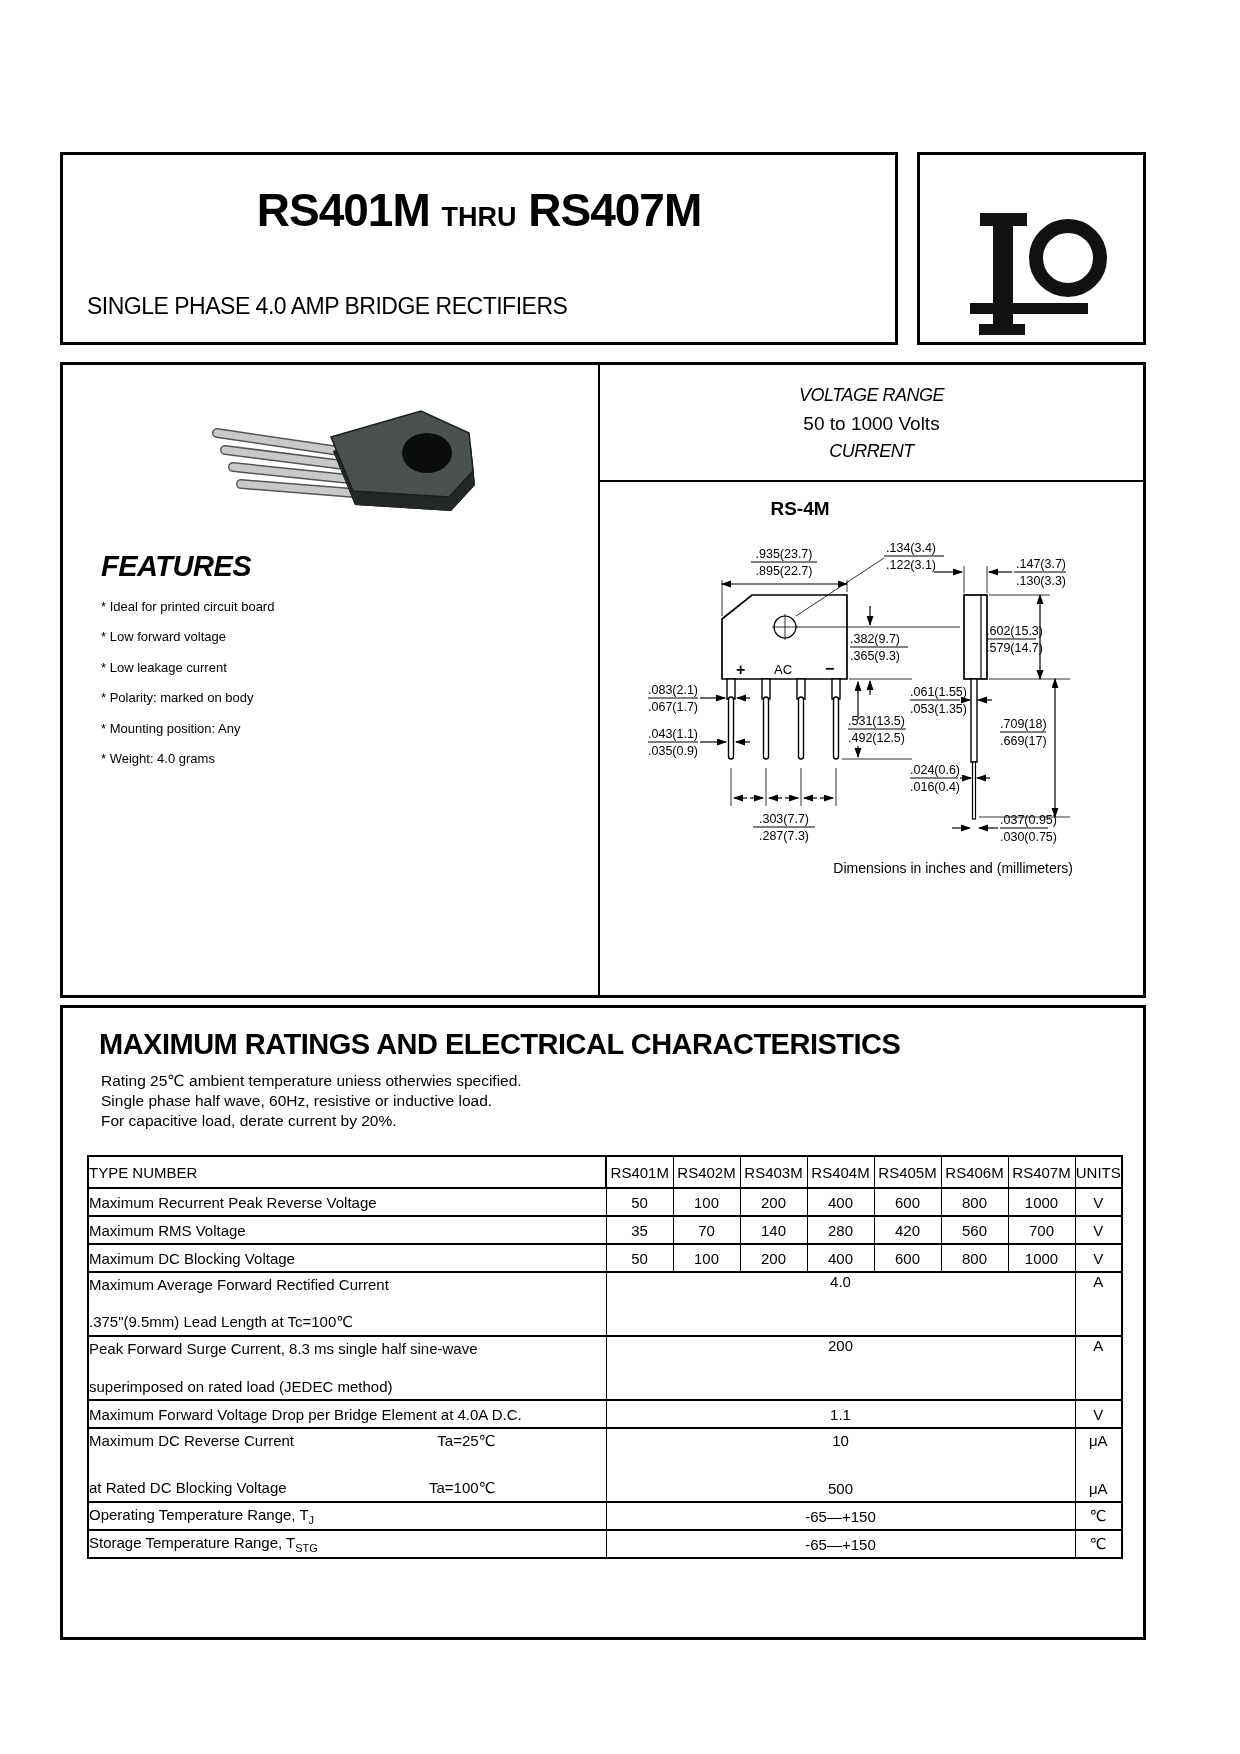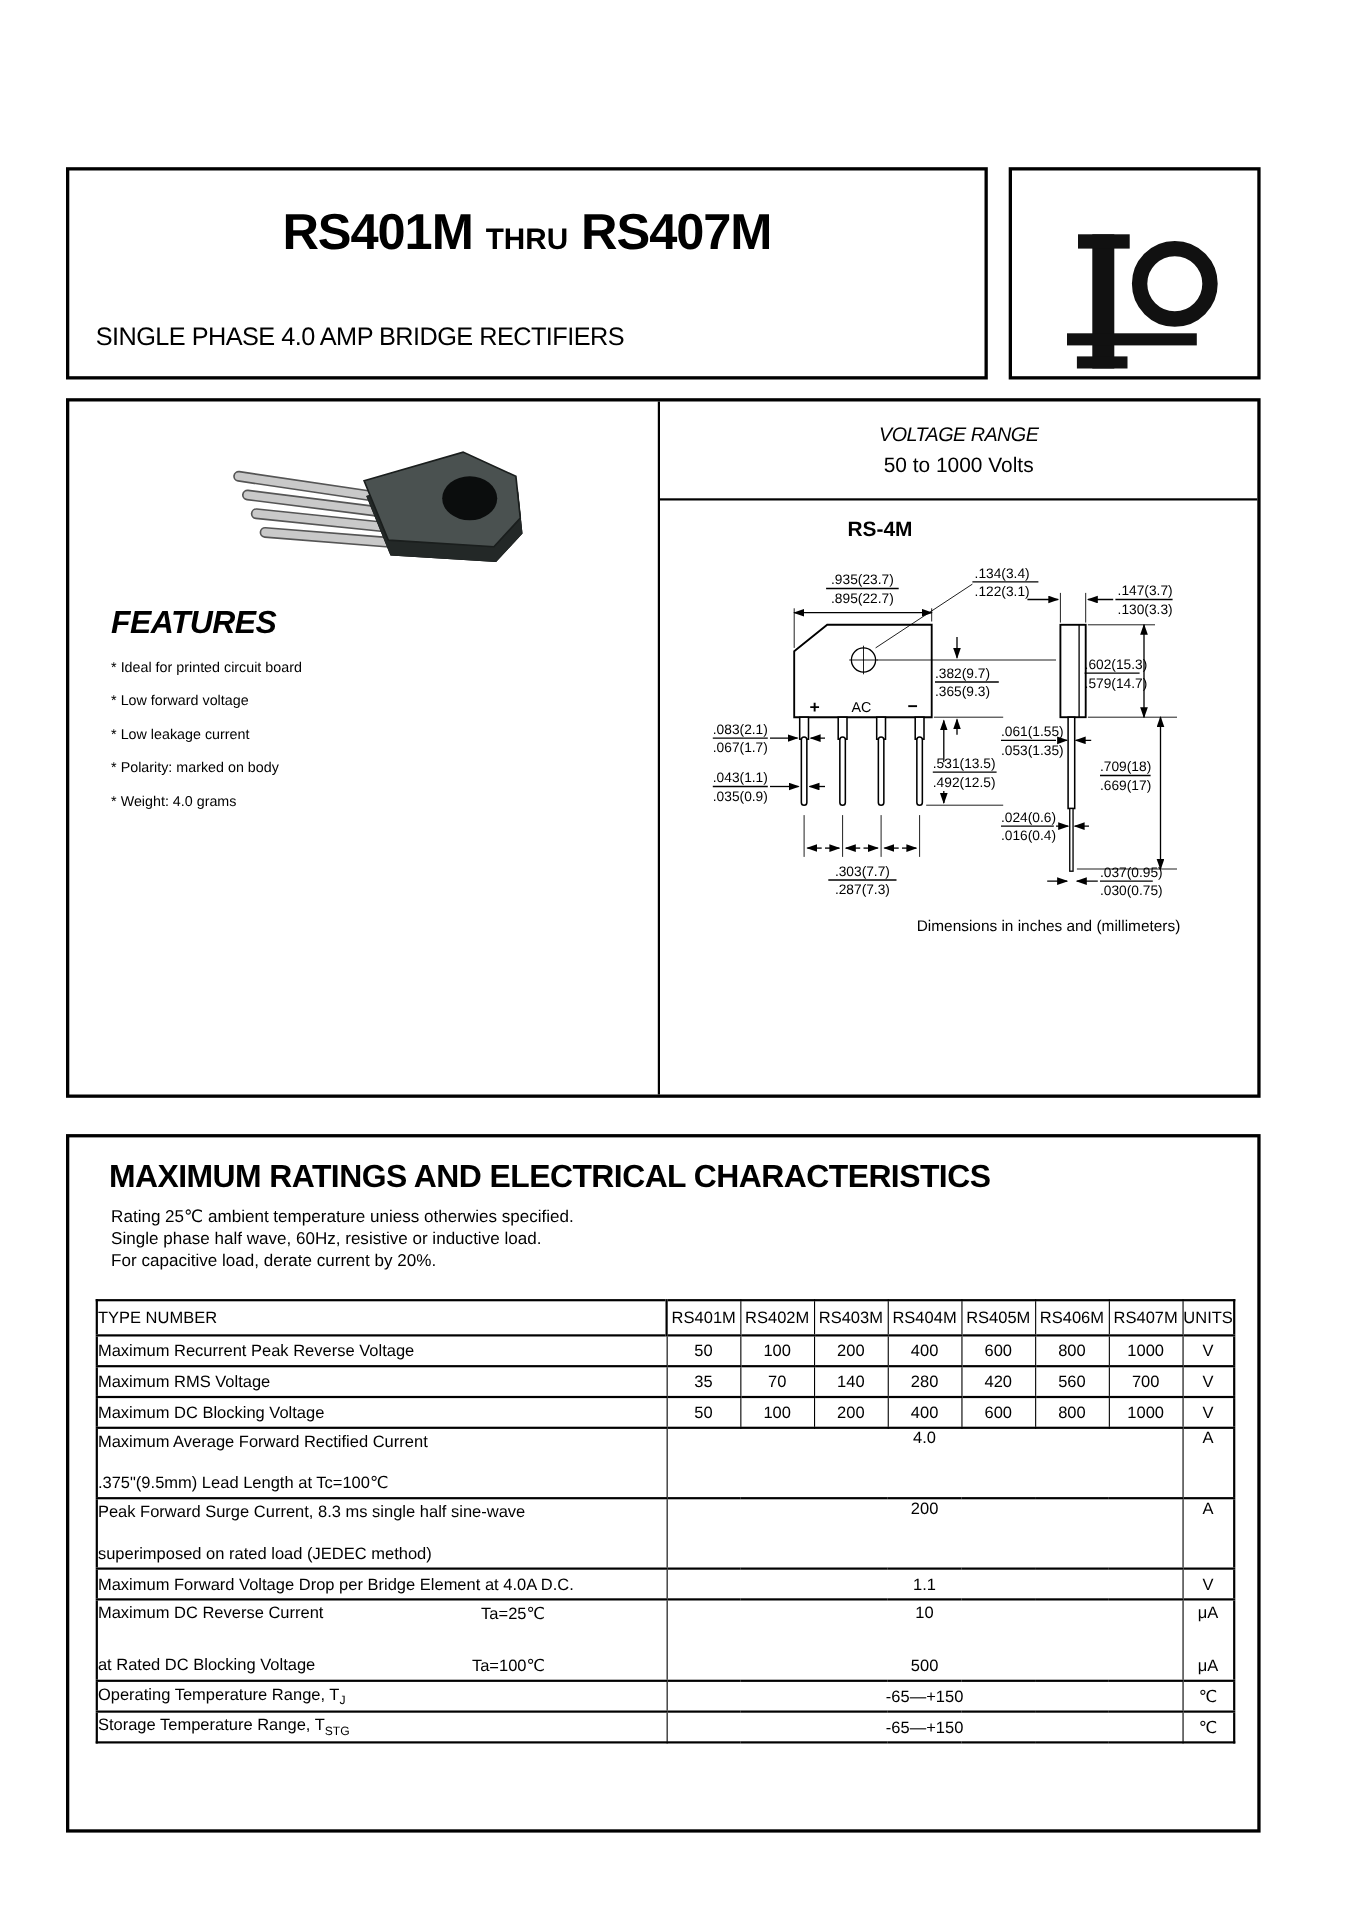--- a/index.html
+++ b/index.html
@@ -20,21 +20,21 @@
   .spec-h{font-size:18px;letter-spacing:-0.5px;margin-top:6px;font-style:italic;}
   .spec-v{font-size:19px;margin-top:7px;}
   .features-h{font-size:29px;font-weight:bold;margin:26px 0 6px 38px;letter-spacing:-0.5px;font-style:italic;}
   .features-list{margin-left:38px;font-size:13px;}
   .features-list div{margin-top:15.5px;}
   .pkg-svg{display:block;margin:34px 0 0 140px;}
   .diagram-title{font-size:19px;font-weight:bold;text-align:center;width:400px;margin:16px 0 2px 0;}
   .diagram-wrap{position:relative;width:543px;height:336px;}
   .dim-footnote{font-size:14px;text-align:right;padding-right:70px;margin-top:2px;}
   
-  #ratings-box{left:60px;top:1031px;width:1086px;height:635px;}
+  #ratings-box{left:60px;top:1005px;width:1086px;height:635px;}
   .ratings-h{font-size:29px;font-weight:bold;letter-spacing:-0.5px;margin:20px 0 10px 36px;}
   .notes{margin-left:38px;font-size:15.5px;line-height:1.3;}
   table.ratings{border-collapse:collapse;margin:24px 0 0 24px;table-layout:fixed;width:1032px;}
   table.ratings td,table.ratings th{border:1.5px solid #000;font-weight:normal;
       font-size:15px;padding:0;box-sizing:border-box;overflow:hidden;}
   table.ratings{border:2.5px solid #000;}
   th.h-type{font-size:19px;text-align:left;padding-left:12px;height:32px;border-bottom:3px solid #000;}
   th.h-part{font-weight:bold;font-size:14.5px;text-align:center;border-bottom:3px solid #000;}
   th.h-units{font-weight:bold;font-size:15.5px;text-align:center;border-bottom:3px solid #000;border-left:2.5px solid #000;}
   td.param{text-align:left;padding-left:12px;border-right:2.5px solid #000;}
@@ -103,28 +103,30 @@
         <polygon points="130,52 220,26 268,48 272,86 248,112 152,106" fill="#232827"></polygon>
         <polygon points="128,38 218,12 266,34 270,72 246,98 150,92" fill="#4a5150" stroke="#1a1e1d" stroke-width="1.5"></polygon>
         <ellipse cx="224" cy="54" rx="25" ry="20" fill="#0b0d0d"></ellipse>
       </svg>
       <div class="features-h">FEATURES</div>
       <div class="features-list">
         <div>* Ideal for printed circuit board</div>
         <div>* Low forward voltage</div>
         <div>* Low leakage current</div>
         <div>* Polarity: marked on body</div>
+        <div>* Mounting position: Any</div>
         <div>* Weight: 4.0 grams</div>
       </div>
     </div>
 
     <div class="info-right">
       <div class="spec-block">
         <div class="spec-h">VOLTAGE RANGE</div>
         <div class="spec-v">50 to 1000 Volts</div>
+        <div class="spec-h">CURRENT</div>
       </div>
 
       <div class="diagram-title">RS-4M</div>
 
       <div class="diagram-wrap">
         <svg width="543" height="336" viewBox="0 0 543 336">
           <defs>
             <marker id="ar" markerWidth="10" markerHeight="8" refX="9" refY="3.5" orient="auto-start-reverse" markerUnits="userSpaceOnUse">
               <path d="M0,0 L10,3.5 L0,7 Z" fill="#000"></path>
             </marker>

